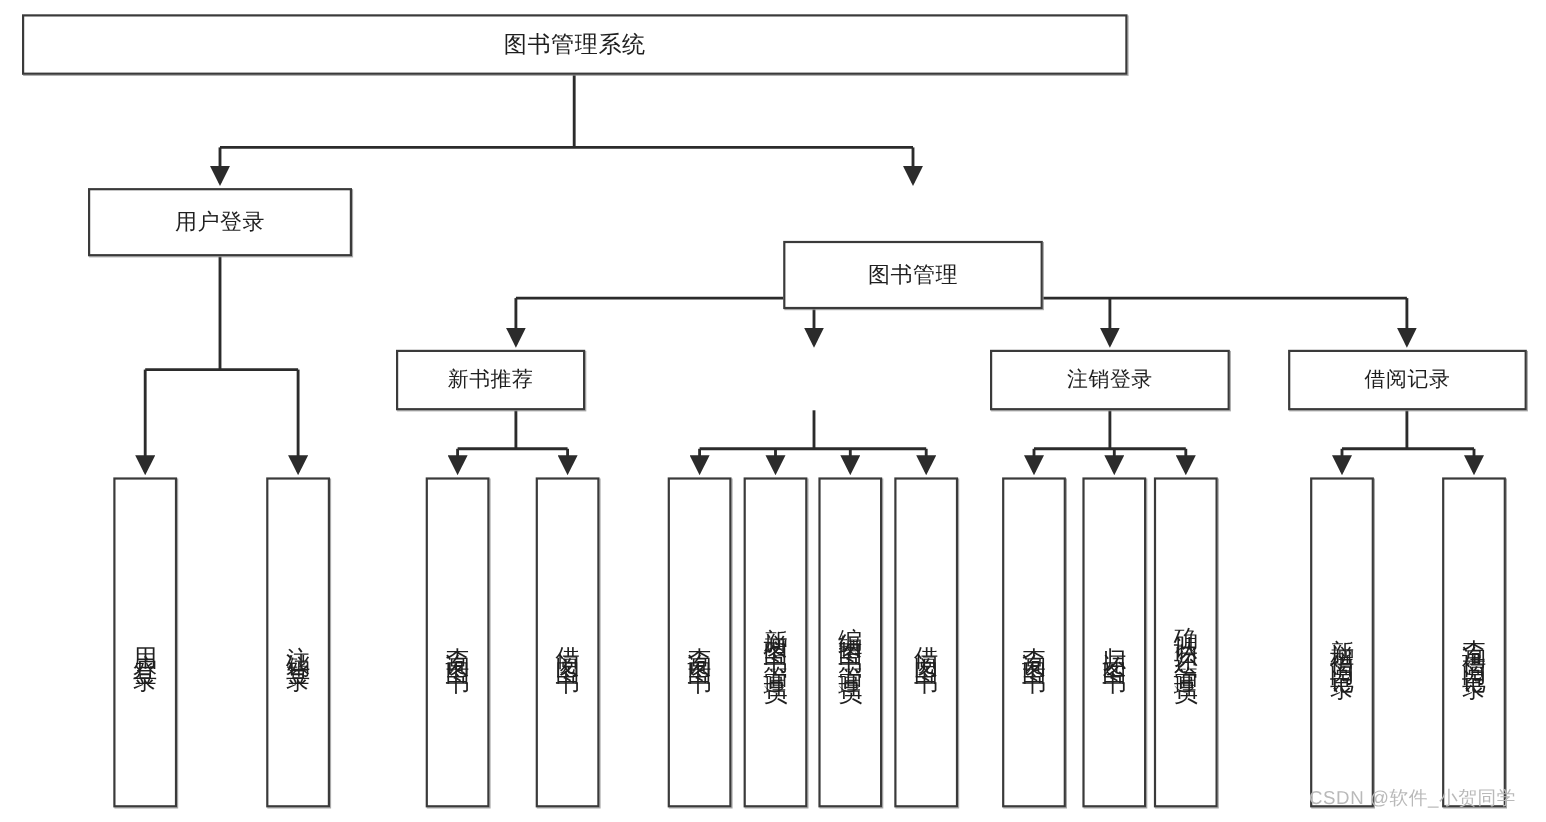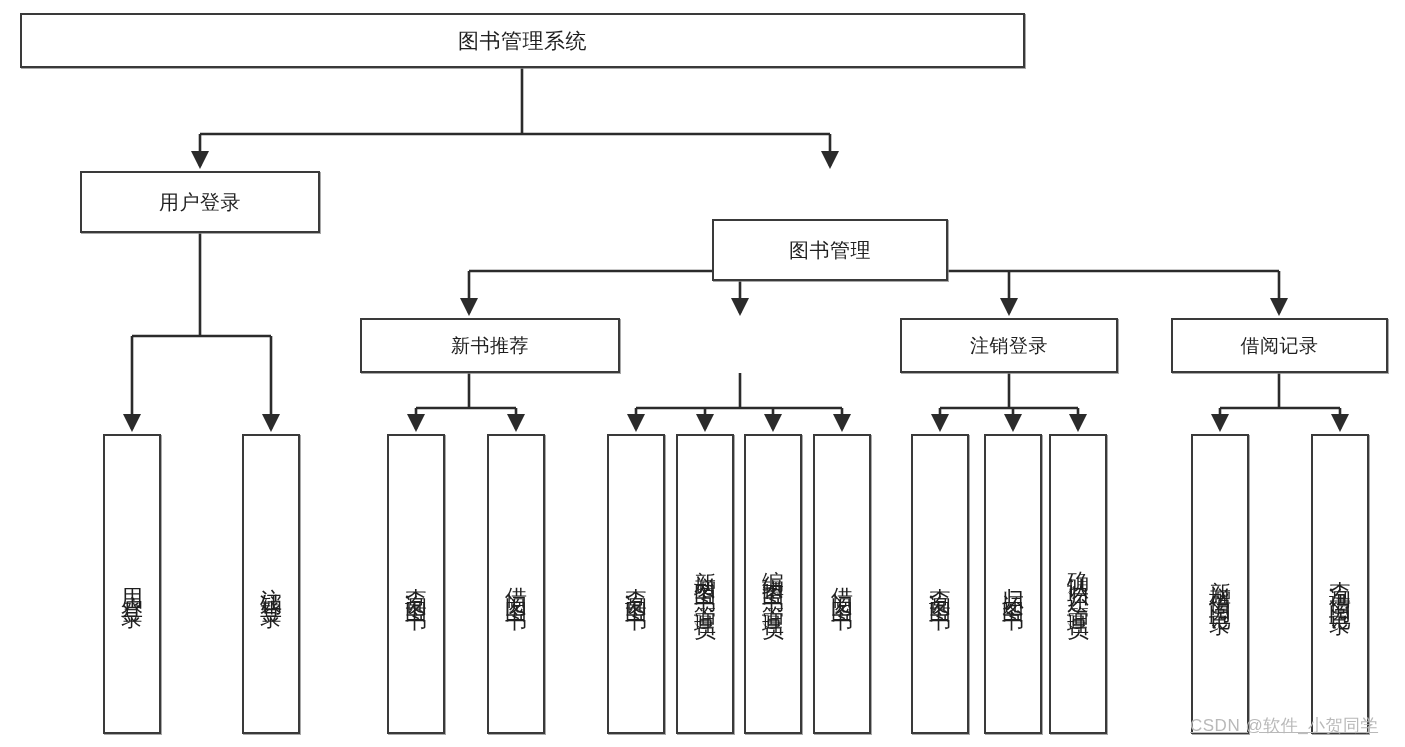--- a/index.html
+++ b/index.html
@@ -133,21 +133,21 @@
     <span class="lbl">图书管理系统</span>
   </div>
 
   <div class="node n-l2" style="left: 80px; top: 171px; width: 240px; height: 62px;">
     <span class="lbl">用户登录</span>
   </div>
   <div class="node n-l2" style="left: 712px; top: 171px; width: 236px; height: 62px; margin-top: 48px;">
     <span class="lbl">图书管理</span>
   </div>
 
-  <div class="node n-l3" style="left: 360px; top: 318px; width: 260px; height: 55px;">
+  <div class="node n-l3" style="left: 360px; top: 318px; width: 172px; height: 55px;">
     <span class="lbl">新书推荐</span>
   </div>
   <div class="node n-l3" style="left: 900px; top: 318px; width: 218px; height: 55px;">
     <span class="lbl">注销登录</span>
   </div>
   <div class="node n-l3" style="left: 1171px; top: 318px; width: 217px; height: 55px;">
     <span class="lbl">借阅记录</span>
   </div>
 
   <div class="node n-leaf" style="left: 103px; top: 434px; width: 58px; height: 300px;">
@@ -183,15 +183,15 @@
   <div class="node n-leaf" style="left: 1049px; top: 434px; width: 58px; height: 300px;">
     <span class="lbl" style="margin-top: 117px;">确认归还（管理员）</span>
   </div>
   <div class="node n-leaf" style="left: 1191px; top: 434px; width: 58px; height: 300px;">
     <span class="lbl" style="margin-top: 127px;">新增借阅记录</span>
   </div>
   <div class="node n-leaf" style="left: 1311px; top: 434px; width: 58px; height: 300px;">
     <span class="lbl" style="margin-top: 127px;">查询借阅记录</span>
   </div>
 
-  <div class="watermark" style="left: 1190px; top: 714px; text-decoration: underline;">CSDN @软件_小贺同学</div>
+  <div class="watermark" style="left: 1190px; top: 714px;">CSDN @软件_小贺同学</div>
 
 </div>
 
 </body></html>

